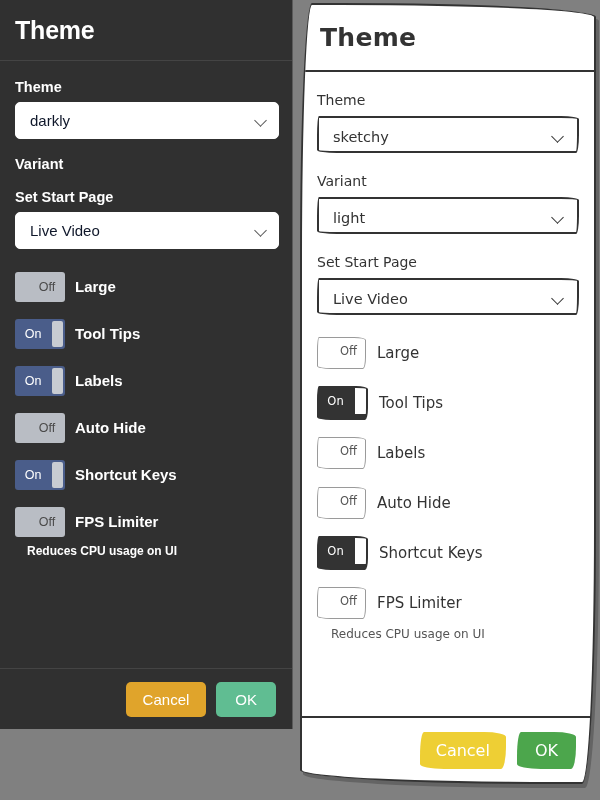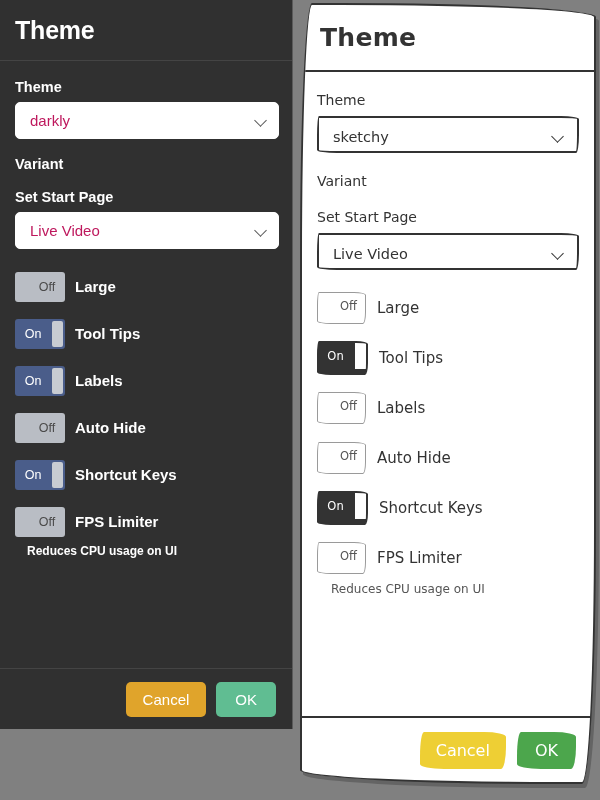--- a/index.html
+++ b/index.html
@@ -57,21 +57,21 @@
   #dark-panel .sel {
     width: 264px;
     height: 37px;
     box-sizing: border-box;
     background: #ffffff;
     border: 1px solid #ffffff;
     border-radius: 5px;
     display: flex;
     align-items: center;
     padding: 0 10px 0 14px;
-    color: #be185d;
+    color: #0f172a;
     font-size: 15px;
     position: relative;
     justify-content: flex-end;
   }
   #dark-panel .sel .selval { flex: 1; }
   .chev {
     width: 13px;
     height: 13px;
     display: inline-block;
     position: relative;
@@ -391,20 +391,24 @@
 
   <div class="dlg-body">
 
     <div class="field-label">Theme</div>
     <div class="sel">
       <span class="selval">sketchy</span>
       <span class="chev"></span>
     </div>
 
     <div class="field-label">Variant</div>
+    <div class="sel">
+      <span class="selval">light</span>
+      <span class="chev"></span>
+    </div>
 
     <div class="field-label">Set Start Page</div>
     <div class="sel">
       <span class="selval">Live Video</span>
       <span class="chev"></span>
     </div>
 
     <div class="toggles">
 
       <div class="toggle-row">

